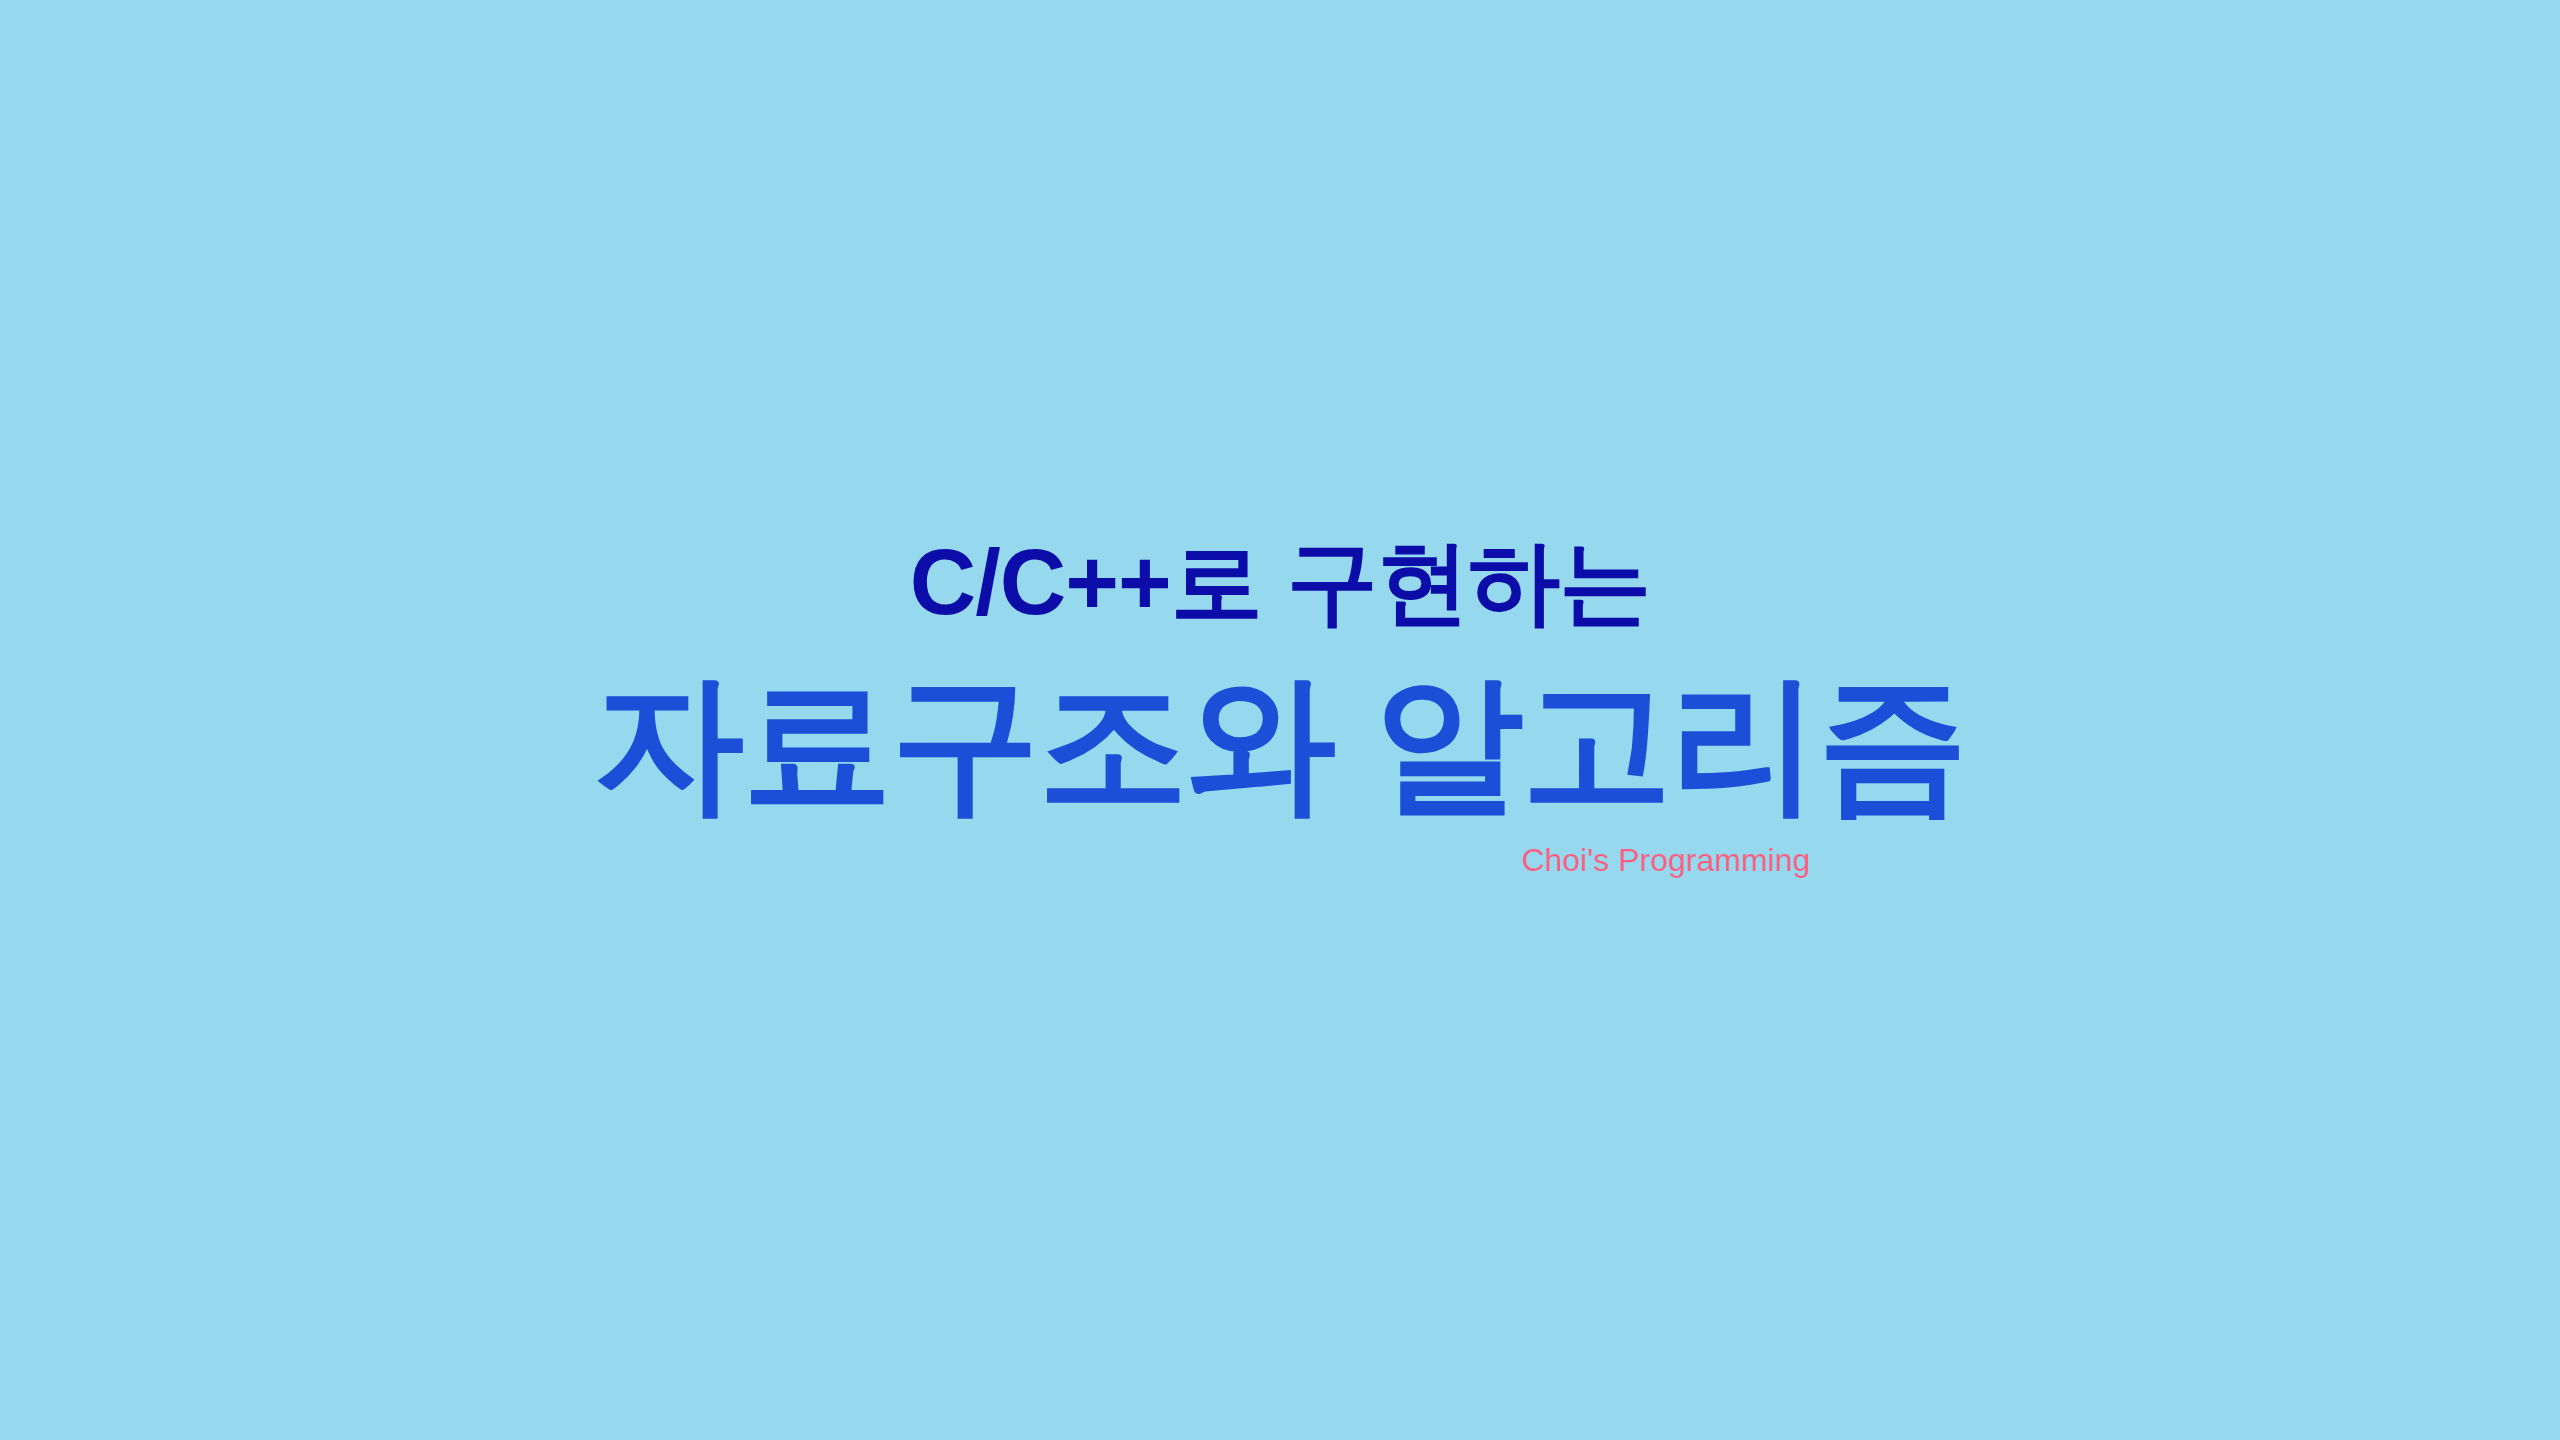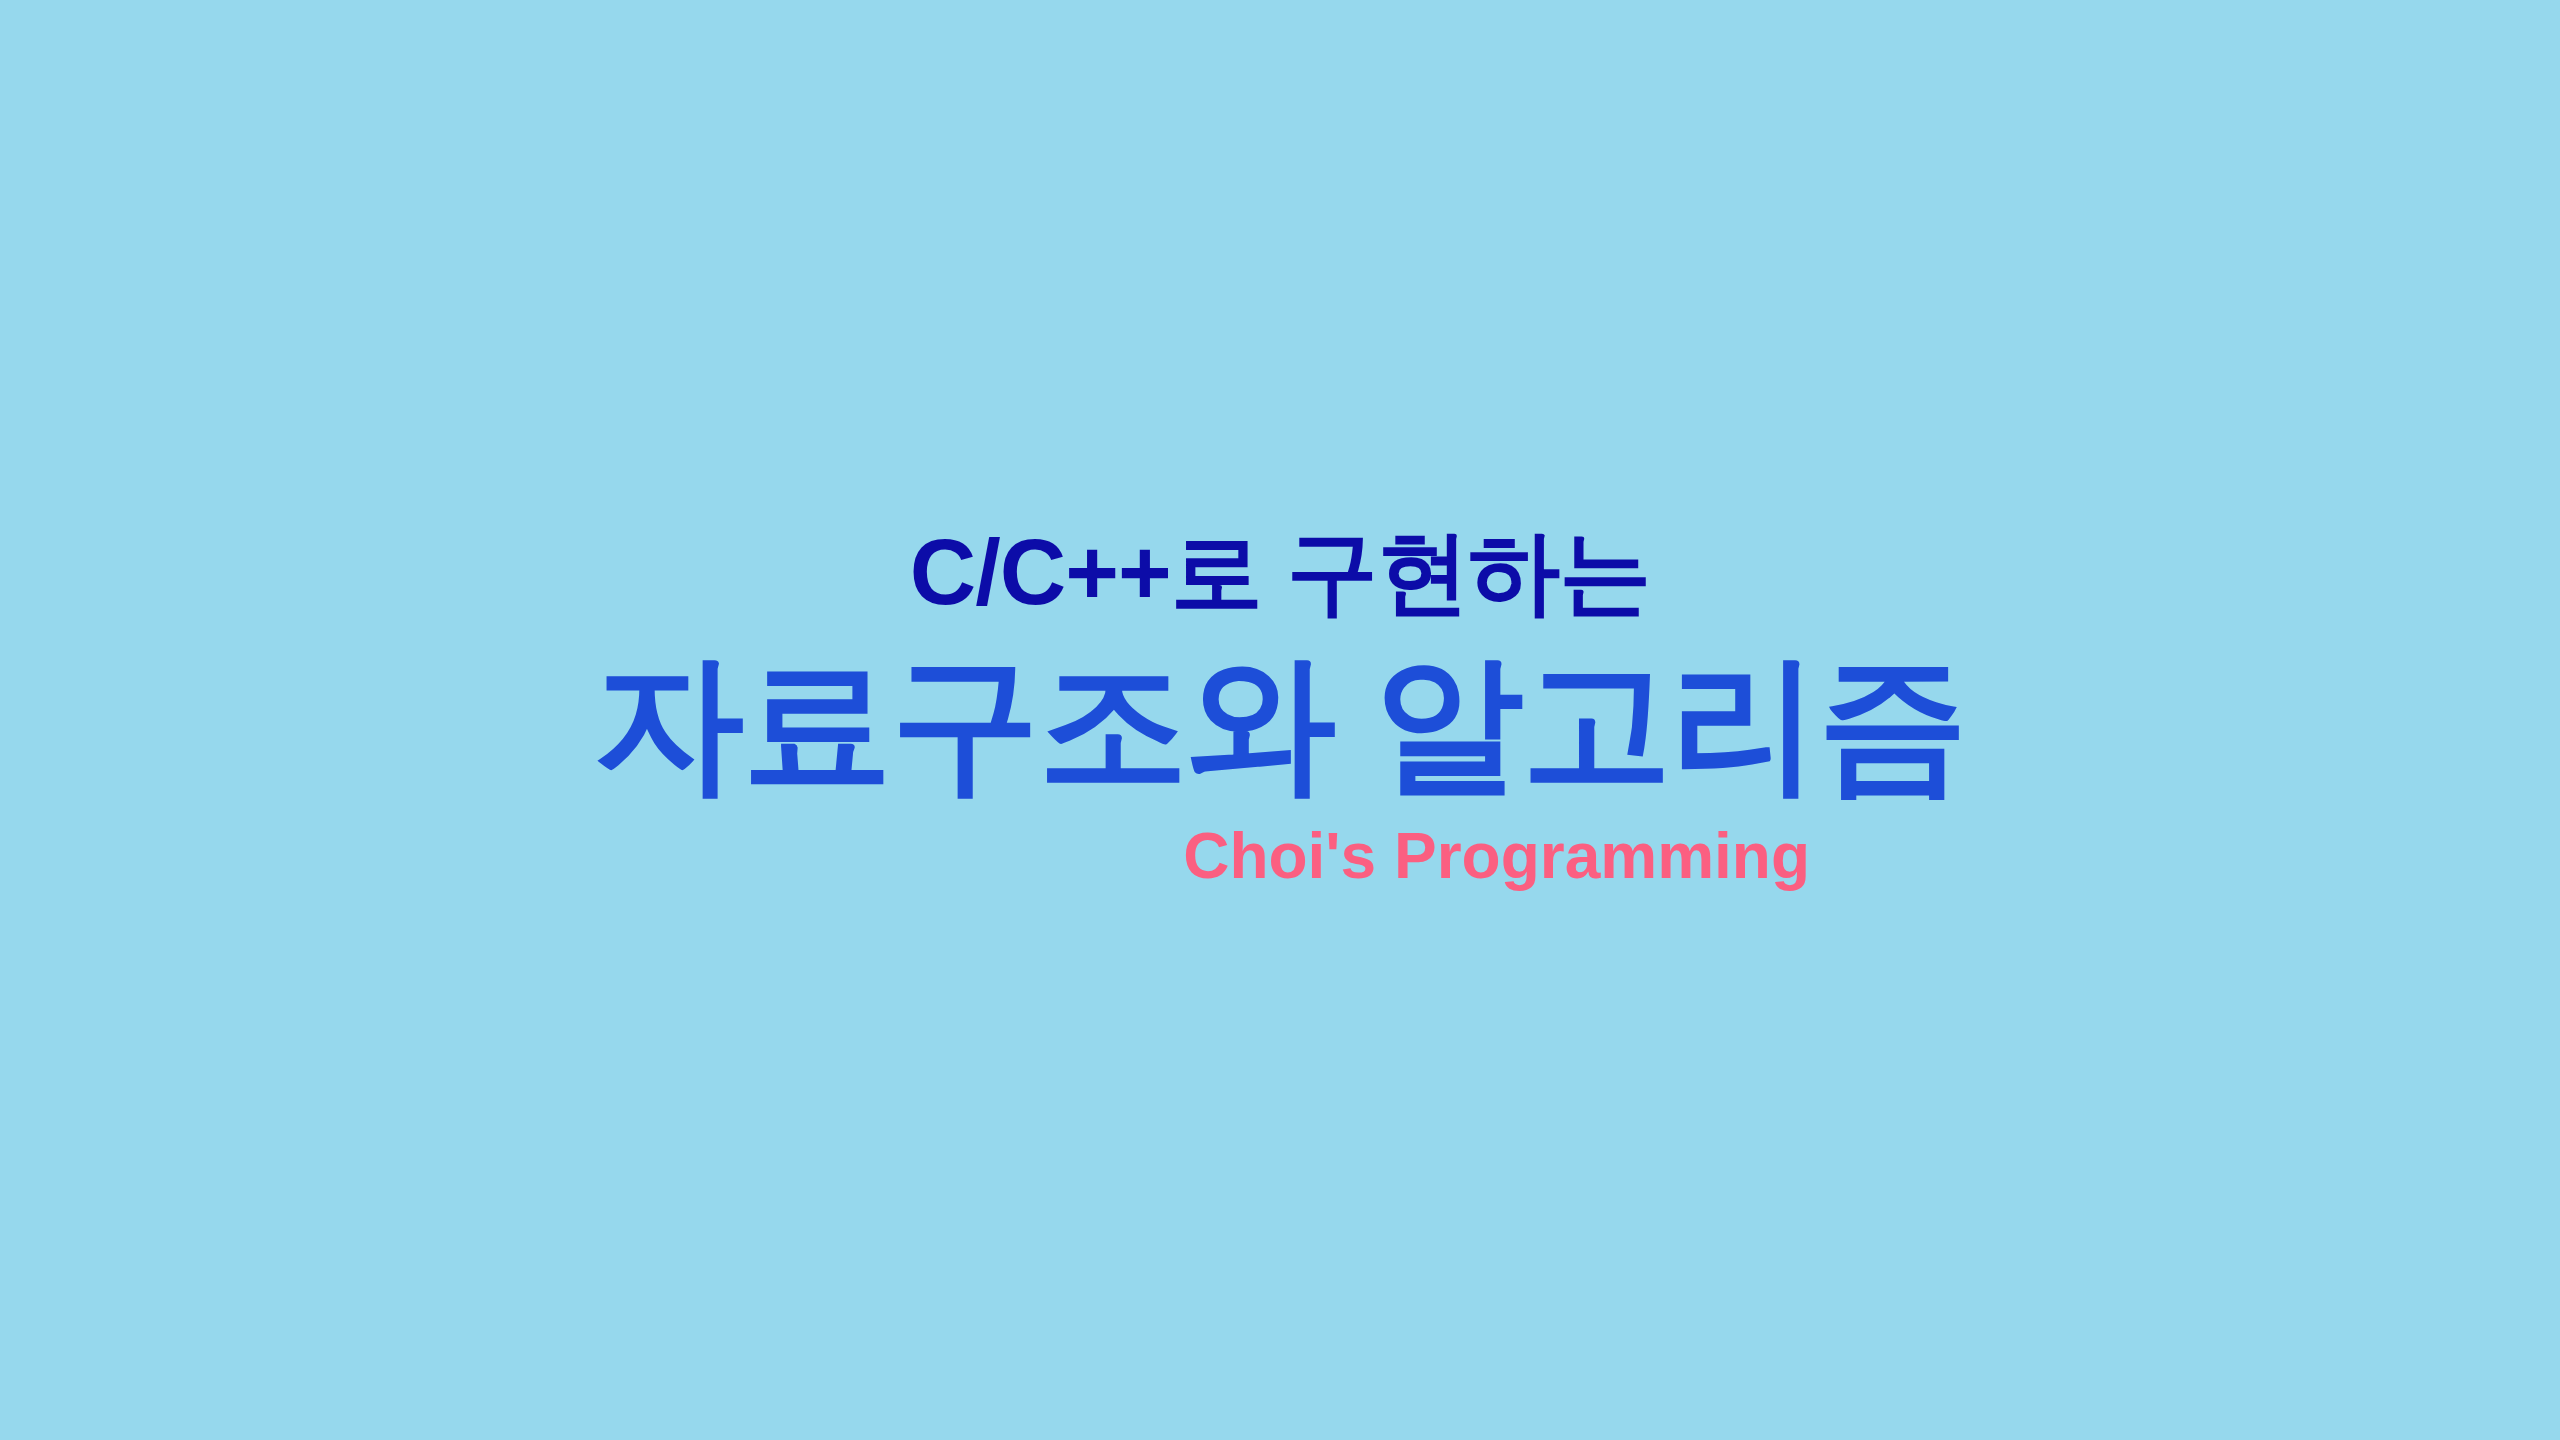--- a/index.html
+++ b/index.html
@@ -42,40 +42,40 @@
     align-items: center;
   }
 
   .eyebrow {
     font-size: 92px;
     font-weight: 700;
     line-height: 1.0;
     letter-spacing: -1px;
     color: #0c0ca8;
     white-space: nowrap;
-    margin: 6px;
+    margin: 16px;
     padding: 0;
     text-align: center;
   }
 
   .headline {
     font-size: 150px;
     font-weight: 700;
     line-height: 1.0;
     letter-spacing: -2px;
     color: #0c0ca8;
     white-space: nowrap;
     margin: 24px 0 0 0;
     padding: 0;
     text-align: center;
   }
 
   .byline {
-    font-size: 64px;
-    font-weight: 700;
+    font-size: 32px;
+    font-weight: 400;
     line-height: 1.0;
     letter-spacing: 0px;
     color: #fb5f81;
     white-space: nowrap;
     margin: 26px 0 12px 0;
     padding: 0;
     align-self: flex-end;
     text-align: right;
   }
 </style>

